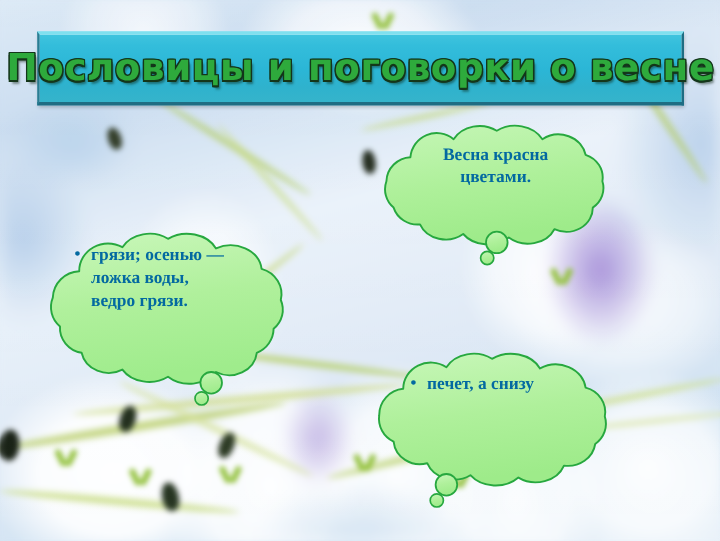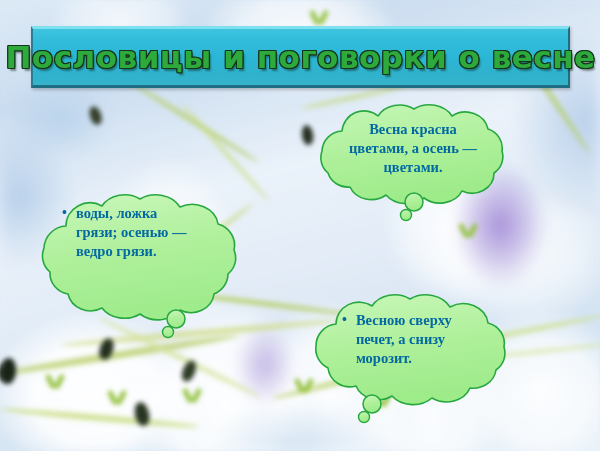--- a/index.html
+++ b/index.html
@@ -261,21 +261,20 @@
                A 23 20 0 0 1 48 84
                A 21 20 0 0 1 26 70
                A 20 20 0 0 1 20 48
                A 21 21 0 0 1 40 28 Z" fill="url(#cg1)" stroke="#27a83f" stroke-width="1.6" stroke-linejoin="round"></path>
       <circle cx="112" cy="99" r="9" fill="url(#cg1)" stroke="#27a83f" stroke-width="1.5"></circle>
       <circle cx="104" cy="112" r="5.5" fill="url(#cg1)" stroke="#27a83f" stroke-width="1.4"></circle>
     </svg>
     <div class="cloud-text" style="text-align: center;">
         <div class="bullet-body">
           <div>Весна красна</div>
-          <div>цветами, а осень —</div>
           <div>цветами.</div>
         </div>
       </div>
   </div>
 
   <div class="cloud" id="cloud-water-mud">
     <svg width="238" height="160" viewBox="0 0 238 160" aria-hidden="true">
       <defs>
         <linearGradient id="cg2" x1="0" y1="0" x2="0.2" y2="1">
           <stop offset="0%" stop-color="#c9f7ba"></stop>
@@ -298,22 +297,22 @@
                A 22 21 0 0 1 22 82
                A 21 21 0 0 1 16 58
                A 23 23 0 0 1 38 36 Z" fill="url(#cg2)" stroke="#27a83f" stroke-width="1.6" stroke-linejoin="round"></path>
       <circle cx="148" cy="129" r="9" fill="url(#cg2)" stroke="#27a83f" stroke-width="1.5"></circle>
       <circle cx="140" cy="142" r="5.5" fill="url(#cg2)" stroke="#27a83f" stroke-width="1.4"></circle>
     </svg>
     <div class="cloud-text" style="text-align: left;">
         <div class="bullet-row">
           <span class="bullet-dot">•</span>
           <div class="bullet-body">
-            <div>воды, ложка</div>
             <div>грязи; осенью —</div>
+            <div>ложка воды,</div>
             <div>ведро грязи.</div>
           </div>
         </div>
       </div>
   </div>
 
   <div class="cloud" id="cloud-bake-freeze">
     <svg width="233" height="145" viewBox="0 0 233 145" aria-hidden="true">
       <defs>
         <linearGradient id="cg3" x1="0" y1="0" x2="0.22" y2="1">
@@ -336,21 +335,19 @@
                A 22 21 0 0 1 28 76
                A 21 21 0 0 1 16 54
                A 22 22 0 0 1 36 32 Z" fill="url(#cg3)" stroke="#27a83f" stroke-width="1.6" stroke-linejoin="round"></path>
       <circle cx="72" cy="112" r="9" fill="url(#cg3)" stroke="#27a83f" stroke-width="1.5"></circle>
       <circle cx="64" cy="125" r="5.5" fill="url(#cg3)" stroke="#27a83f" stroke-width="1.4"></circle>
     </svg>
     <div class="cloud-text" style="text-align: left;">
         <div class="bullet-row">
           <span class="bullet-dot">•</span>
           <div class="bullet-body">
-            <div>Весною сверху</div>
             <div>печет, а снизу</div>
-            <div>морозит.</div>
           </div>
         </div>
       </div>
   </div>
 
 </div>
 
 </body></html>

